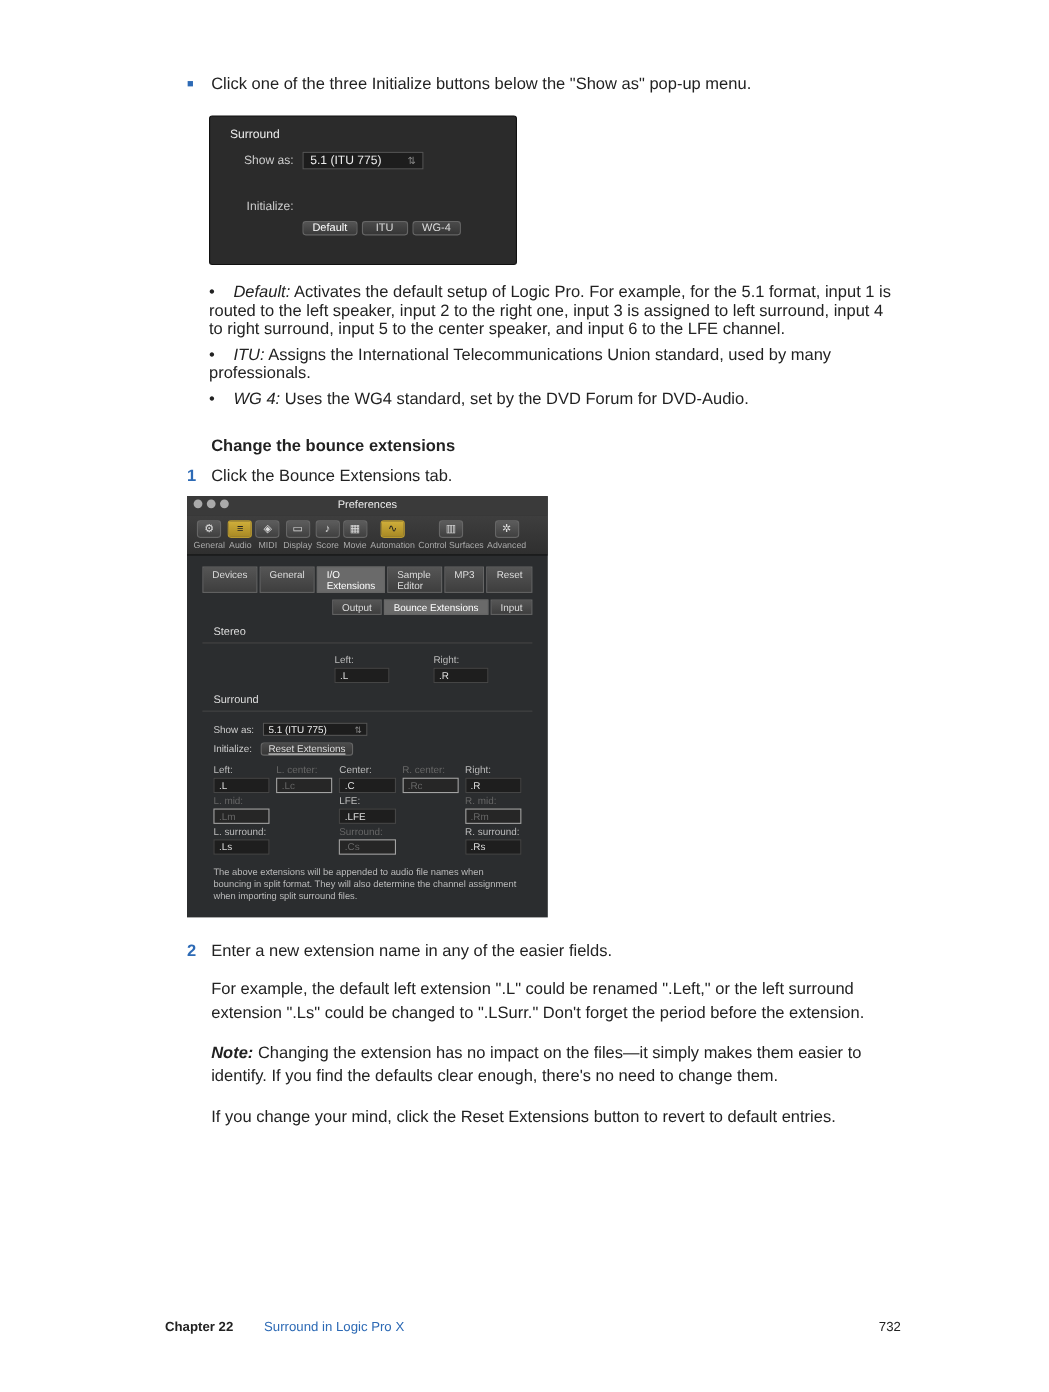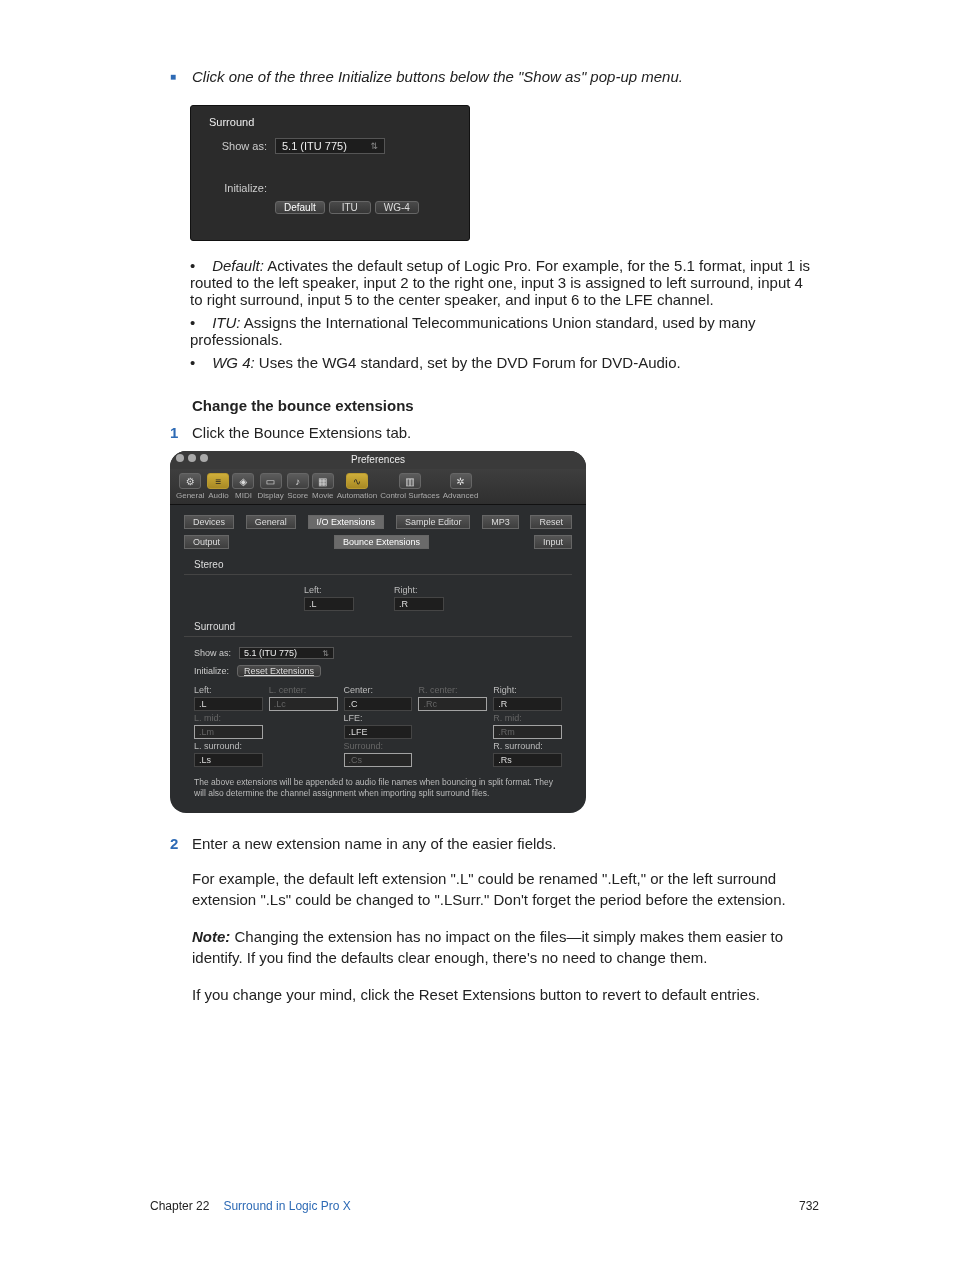--- a/index.html
+++ b/index.html
@@ -10,21 +10,21 @@
     color: #222;
     background: #fff;
   }
   .page {
     width: 954px;
     min-height: 1265px;
     padding: 68px 135px 40px 150px;
     position: relative;
   }
   li { margin-bottom: 6px; }
-  ul.bullet-list { list-style: none; padding-left: 20px; margin: 0 0 20px 0; font-style: italic; }
+  ul.bullet-list { list-style: none; padding-left: 20px; margin: 0 0 20px 0; }
   ul.bullet-list > li::before { content: "■"; color: #2d6ab5; display: inline-block; width: 22px; font-size: 10px; vertical-align: 2px; }
   ul.sub-list { list-style: none; padding-left: 40px; margin: 14px 0; }
   ul.sub-list > li::before { content: "•"; display: inline-block; width: 18px; }
   ol.step-list { list-style: none; padding-left: 20px; margin: 10px 0; }
   ol.step-list > li { display: flex; margin-bottom: 8px; }
   ol.step-list .num { color: #2d6ab5; font-weight: 600; width: 22px; flex: 0 0 22px; }
   .indent-block { padding-left: 42px; margin-top: 16px; }
   .indent-block p { margin: 0 0 16px 0; line-height: 1.4; }
   .sub-heading { font-weight: 700; margin: 26px 0 2px 42px; }
   .italic-term { font-style: italic; }
@@ -46,36 +46,36 @@
   .panel1 .select .caret { font-size: 9px; color: #888; }
   .panel1 .btn-row { display: flex; gap: 4px; }
   .panel1 .btn {
     background: linear-gradient(#4a4a4a,#363636); border: 1px solid #666; border-radius: 3px;
     color: #ddd; padding: 0 8px; font-size: 10px; min-width: 42px; text-align: center; margin-top: 39px;
   }
   .panel1 .btn.active { color: #fff; background: linear-gradient(#555,#3a3a3a); }
 
   
   .panel2 {
-    width: 416px; margin: 10px 0 22px 20px; background: #2b2d2f; color: #ccc;
-    border-radius: 16px; overflow: hidden; font-size: 10px;
+    width: 328px; margin: 10px 0 22px 20px; background: #2b2d2f; color: #ccc;
+    border-radius: 0; overflow: hidden; font-size: 10px;
   }
   .panel2 .titlebar { position: relative; height: 18px; background: #3a3a3a; text-align: center; }
   .panel2 .titlebar .tl { position: absolute; left: 6px; top: 3px; display: flex; gap: 4px; }
   .tl span { width: 8px; height: 8px; border-radius: 50%; background: #aaa; display: inline-block; }
   .panel2 .titlebar .wt { color: #eee; font-size: 10px; line-height: 18px; }
   .panel2 .toolbar { display: flex; background: linear-gradient(#3e3e3e,#2f2f2f); padding: 4px 6px; gap: 3px; border-bottom: 1px solid #111; }
   .tool { display: flex; flex-direction: column; align-items: center; font-size: 8px; color: #aaa; }
   .tool .ico {
     width: 22px; height: 16px; background: linear-gradient(#5c5c5c,#404040);
     border: 1px solid #666; border-radius: 3px; margin-bottom: 2px; display: flex; align-items: center; justify-content: center; color: #ddd; font-size: 10px;
   }
   .tool.sel .ico { background: linear-gradient(#cfae3a,#a88924); border-color: #b99a30; color: #222; }
   .panel2 .body { padding: 10px 14px 14px 14px; }
-  .tabrow { display: flex; justify-content: space-between; gap: 2px; margin-bottom: 6px; }
+  .tabrow { display: flex; justify-content: flex-end; gap: 2px; margin-bottom: 6px; }
   .tab {
     background: linear-gradient(#555,#3e3e3e); border: 1px solid #666; padding: 1px 8px; color: #ddd; font-size: 9px;
   }
   .tab.active { background: #6a6a6a; color: #fff; }
   .section-title { color: #ddd; font-size: 10px; margin: 10px 0 4px 10px; }
   .hr { height: 1px; background: #444; margin: 0 0 10px 0; }
   .grid5 { display: grid; grid-template-columns: repeat(5,1fr); gap: 2px 6px; font-size: 9px; padding: 0 10px; }
   .grid5 .lbl { color: #bbb; }
   .grid5 .val { background: #1e1e1e; border: 1px solid #454545; padding: 1px 4px; color: #ddd; }
   .grid5 .dim { color: #666; }
@@ -84,21 +84,21 @@
   .sur-top .sel2 { background: #1d1d1d; border: 1px solid #555; padding: 0 4px; color: #eee; width: 95px; display: flex; justify-content: space-between; align-items: center; }
   .sur-top .sel2 .caret { color: #888; font-size: 8px; }
   .sur-top .rbtn { background: linear-gradient(#4a4a4a,#363636); border: 1px solid #666; border-radius: 3px; padding: 0 6px; color: #ddd; text-decoration: underline; }
   .footnote { font-size: 8.5px; color: #bbb; line-height: 1.3; padding: 10px 10px 0 10px; }
   .stereo-row { display: flex; gap: 40px; padding-left: 120px; font-size: 9px; }
   .stereo-row .col div:first-child { color: #bbb; margin-bottom: 2px; }
   .stereo-row .col .val { background: #1e1e1e; border: 1px solid #454545; padding: 1px 4px; color: #ddd; width: 50px; }
 
   
   .footer { position: absolute; left: 150px; right: 135px; bottom: 52px; display: flex; font-size: 12px; }
-  .footer .chap { font-weight: 400; margin-right: 14px; }
+  .footer .chap { font-weight: 700; margin-right: 28px; }
   .footer .title { color: #2d6ab5; flex: 1; }
   .footer .pg { }
 </style>
 </head>
 <body>
 
 <div class="page">
 
   <ul class="bullet-list">
     <li><span>Click one of the three Initialize buttons below the "Show as" pop-up menu.</span></li>

